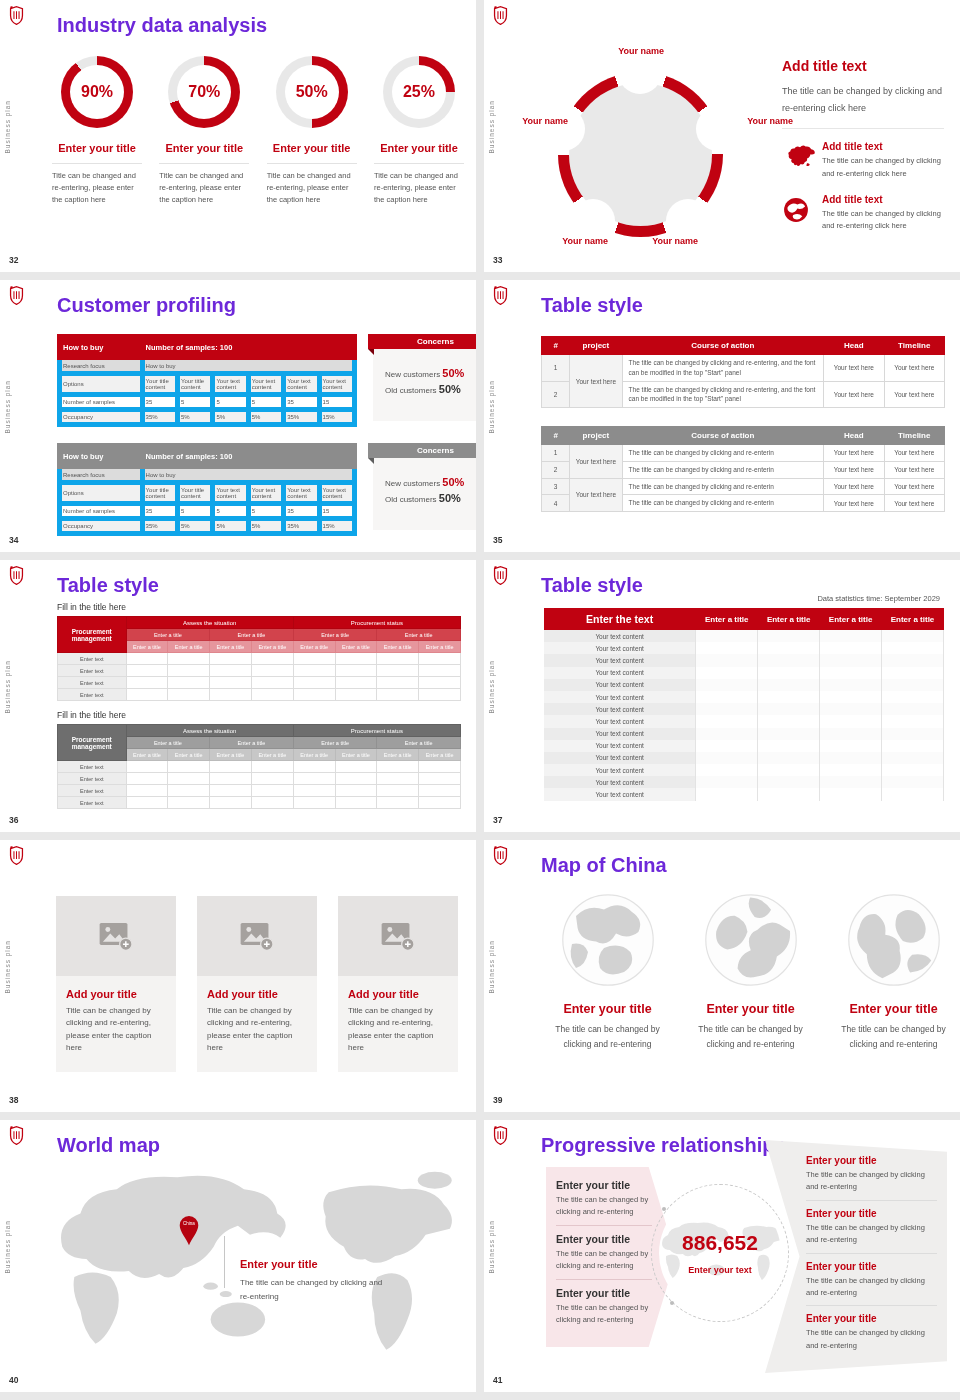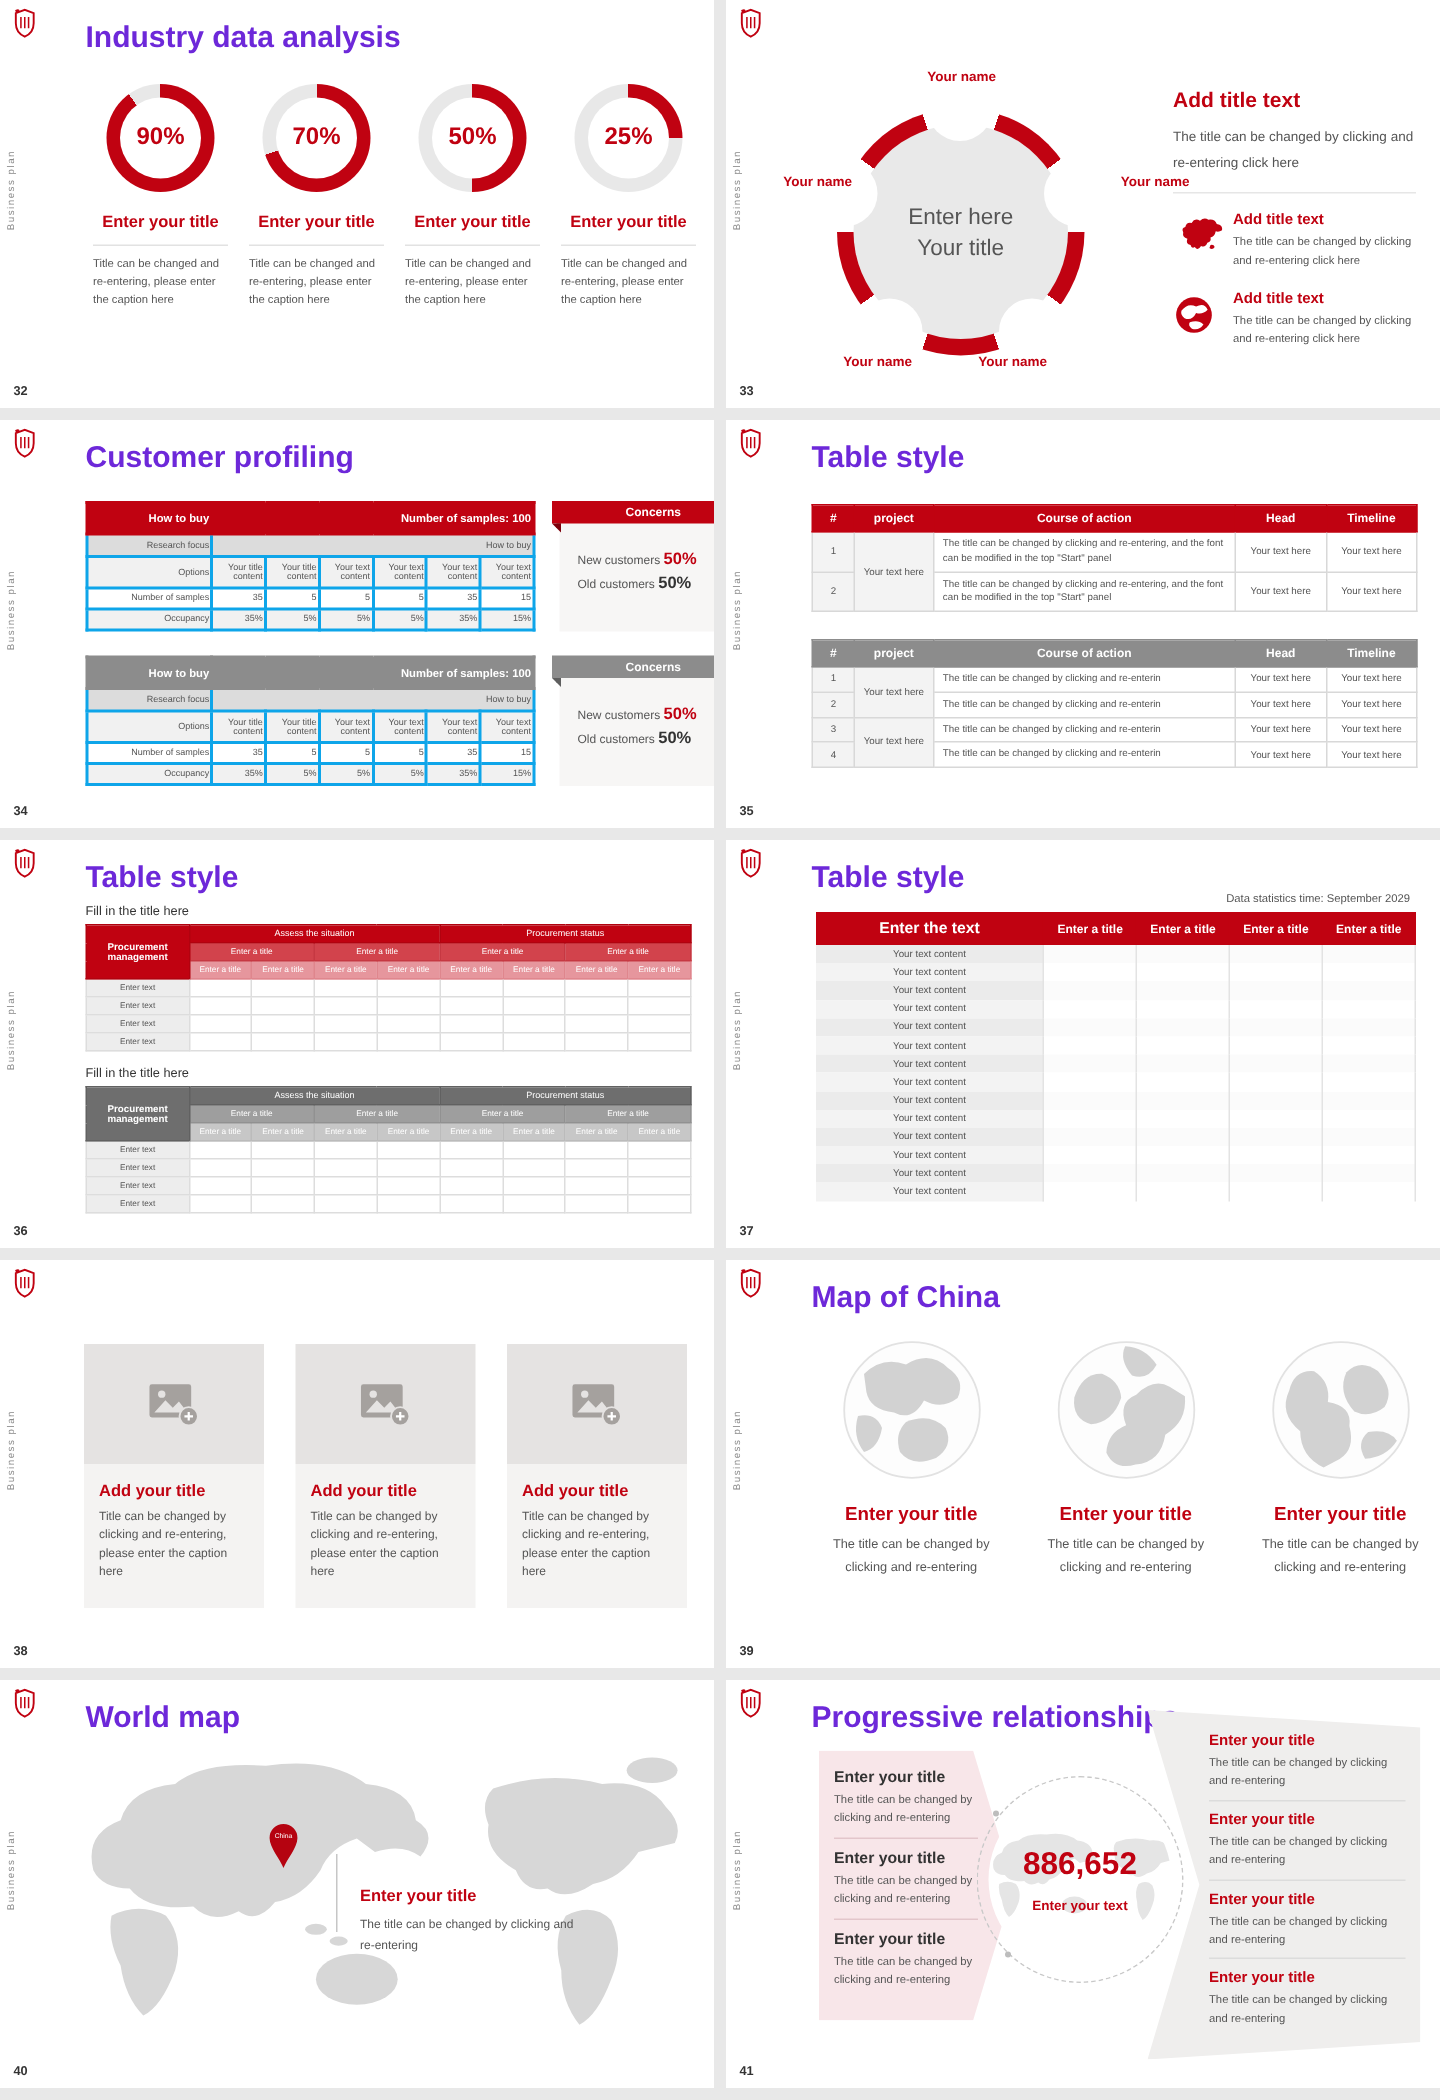--- a/index.html
+++ b/index.html
@@ -4,21 +4,21 @@
 <style>
   *{box-sizing:border-box;margin:0;padding:0}
   body{margin:0;background:#e8e8e8;font-family:"Liberation Sans",sans-serif}
   .sheet{width:960px;height:1400px;display:grid;grid-template-columns:476px 476px;grid-template-rows:repeat(5,272px);gap:8px;background:#e8e8e8}
   .slide{position:relative;background:#fff;overflow:hidden}
   .logo{position:absolute;top:5px;left:8px;width:17px;height:21px}
   .vlabel{position:absolute;left:4px;top:100px;writing-mode:vertical-rl;transform:rotate(180deg);font-size:6.5px;color:#8a8a8a;letter-spacing:1px}
   .snum{position:absolute;left:9px;bottom:7px;font-size:8.5px;font-weight:bold;color:#333}
   .stitle{position:absolute;top:14px;left:57px;font-size:20px;font-weight:700;color:#6d28d9;white-space:nowrap}
   
-  .s32-row{position:absolute;top:56px;left:60px;right:10px;display:flex;justify-content:space-between}
+  .s32-row{position:absolute;top:56px;left:50px;right:10px;display:flex;justify-content:space-between}
   .dcol{width:94px}
   .donut{position:relative;width:72px;height:72px;border-radius:50%;margin:0 auto}
   .donut::after{content:'';position:absolute;inset:9px;background:#fff;border-radius:50%}
   .dpct{position:absolute;inset:0;display:flex;align-items:center;justify-content:center;font-size:16px;font-weight:bold;color:#c00211;z-index:1}
   .dtitle{margin-top:14px;text-align:center;font-size:11px;font-weight:bold;color:#c00211}
   .ddiv{border-top:1px solid #e2e2e2;margin:9px 2px 6px}
   .dcap{font-size:7.5px;color:#555;line-height:1.6;padding:0 2px}
   
   .gear{position:absolute;left:62px;top:48px;width:225px;height:190px}
   .ring{position:absolute;left:12px;top:24px;width:165px;height:165px;border-radius:50%;
@@ -33,21 +33,21 @@
   .s33-h{font-size:14px;font-weight:bold;color:#c00211;margin-bottom:9px}
   .s33-p{font-size:9px;color:#555;line-height:1.9}
   .s33-div{border-top:1px solid #e6e6e6;margin:11px 0 12px}
   .s33-item{display:flex;margin-bottom:13px}
   .s33-ic{width:40px;flex:0 0 40px;padding-top:2px}
   .s33-it{font-size:10px;font-weight:bold;color:#c00211;margin-bottom:3px}
   .s33-ib{font-size:7.5px;color:#555;line-height:1.7}
   
   .s34-grid{position:absolute;left:57px;top:54px;display:grid;grid-template-columns:300px 130px;grid-template-rows:auto auto;column-gap:16px;row-gap:16px}
   .t34{width:300px;border-collapse:collapse;table-layout:fixed;font-size:6px;color:#555}
-  .t34 td{border:2px solid #0ea5e9;text-align:right;vertical-align:middle;padding:2px 1px}
+  .t34 td{border:5px solid #0ea5e9;text-align:left;vertical-align:middle;padding:2px 1px}
   .t34 tr.hl td{background:#c00211;color:#fff;font-weight:bold;font-size:7.5px;border-color:#c00211;padding:3.5px 1px}
   .t34.gray tr.hl td{background:#8c8c8c;border-color:#8c8c8c}
   .t34 tr.r2 td{background:#dcdcdc;padding:2.5px 1px}
   .t34 tr:nth-child(odd):not(.hl) td{background:#f1f1f1}
   .concern{position:relative;width:130px;height:84px;background:#f7f6f5;padding:30px 0 0 12px;margin-top:3px}
   .banner{position:absolute;top:-3px;left:-5px;right:0;background:#c00211;color:#fff;font-size:8px;font-weight:bold;text-align:center;padding:3px 0}
   .banner::after{content:'';position:absolute;left:0;top:100%;border:3px solid transparent;border-top-color:#7c000b;border-right-color:#7c000b}
   .concern.gray .banner{background:#8c8c8c}
   .concern.gray .banner::after{border-top-color:#5f5f5f;border-right-color:#5f5f5f}
   .cline{font-size:8px;color:#555;margin-bottom:4px}
@@ -182,24 +182,20 @@
   <div class="vlabel">Business plan</div>
   <div class="snum">33</div>
   <div class="gear">
     <div class="ring"></div>
     <div class="gdisc"></div>
     <div class="node n1"></div>
     <div class="node n2"></div>
     <div class="node n3"></div>
     <div class="node n4"></div>
     <div class="node n5"></div>
-    <div class="gcenter">
-      <div>Enter here</div>
-      <div>Your title</div>
-    </div>
     <div class="gname g1">Your name</div>
     <div class="gname g2">Your name</div>
     <div class="gname g3">Your name</div>
     <div class="gname g4">Your name</div>
     <div class="gname g5">Your name</div>
   </div>
   <div class="s33-right">
     <div class="s33-h">Add title text</div>
     <div class="s33-p">The title can be changed by clicking and re-entering click here</div>
     <div class="s33-div"></div>

